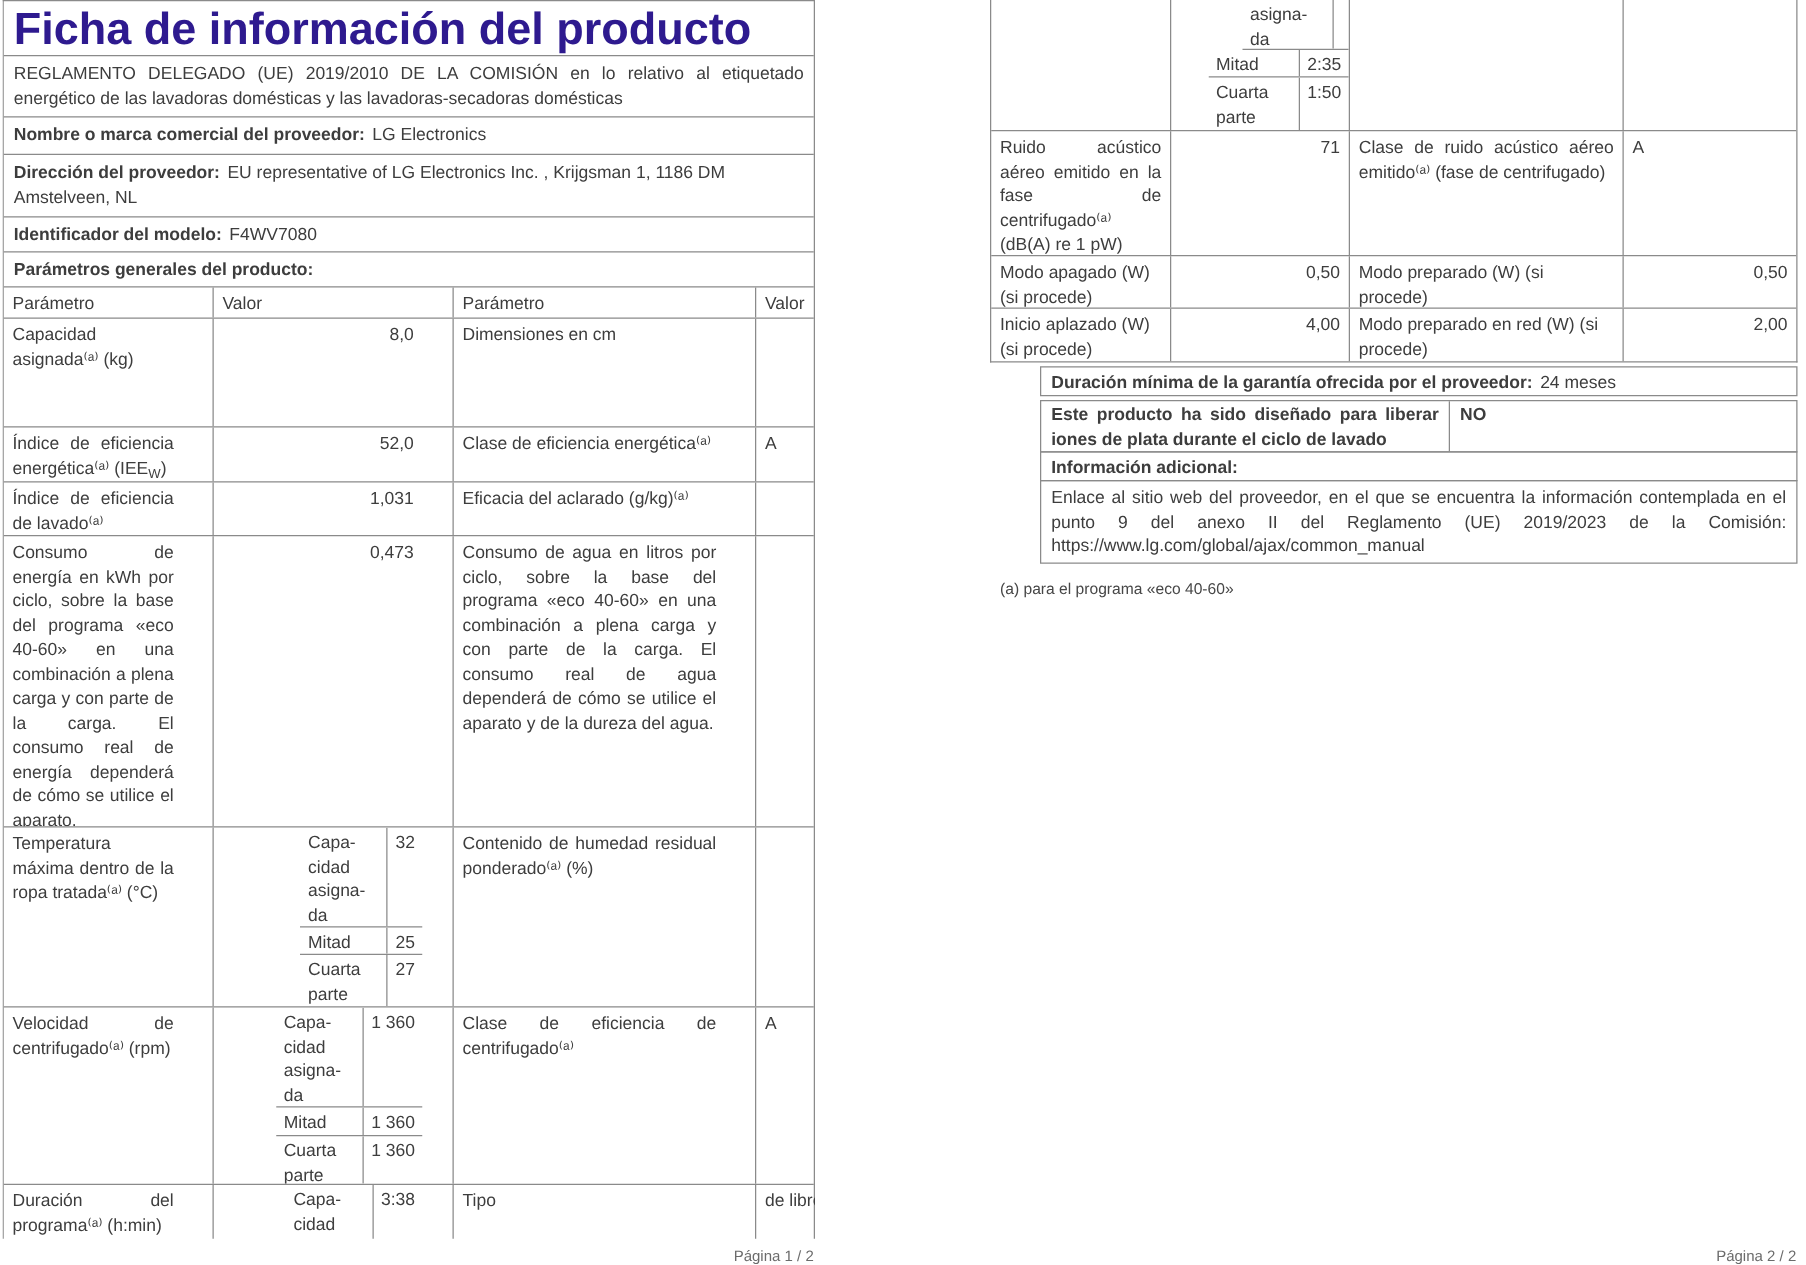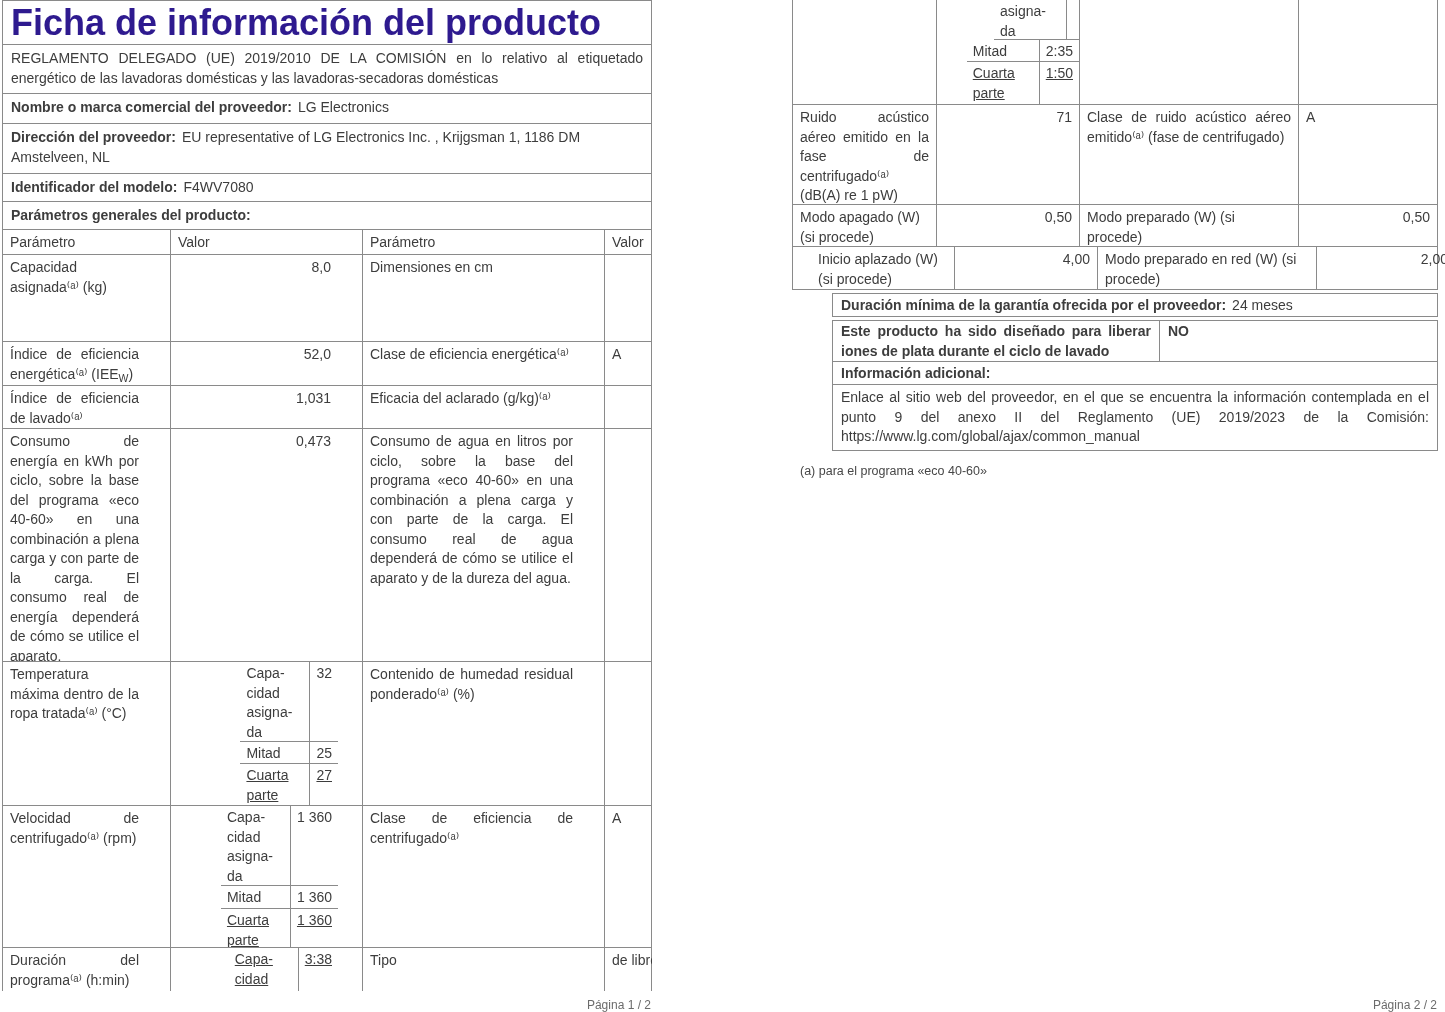--- a/index.html
+++ b/index.html
@@ -41,32 +41,32 @@
   .sp23{grid-column:2/4;}
   .c3{grid-column:4/5;}
   .sp56{grid-column:5/7;}
   .c5{grid-column:5/6;}
   .val{text-align:right;}
   .jst{text-align:justify;}
 
   
   .sub{display:flex;flex-direction:column;padding:0;overflow:hidden;}
   .subrow{display:grid;border-bottom:1px solid var(--bc);overflow:hidden;}
-  .subrow:last-child{border-bottom:none;flex:1;text-decoration:underline;}
+  .subrow:last-child{border-bottom:none;flex:1;}
   .sub1 .subrow{grid-template-columns:69px 1fr;}   
   .sub4 .subrow{grid-template-columns:70px 1fr;margin-top:12px;}   
   .sub2 .subrow{grid-template-columns:72px 1fr;}   
   .slab{padding:2px 6px;white-space:pre-line;overflow:hidden;}
   .sval{border-left:1px solid var(--bc);text-align:right;padding:2px 6px;overflow:hidden;}
 
   .subw{font-size:10.5px;vertical-align:-3px;}
 
   
   .p2table{border:1px solid var(--bc);border-top:none;}
-  .p2table .row:last-child{border-bottom:none;margin-left:18px;}
+  .p2table .row:last-child{border-bottom:none;}
   .box{border:1px solid var(--bc);margin-left:40px;}
   .warranty{margin-top:3px;height:24px;padding:2px 8px;white-space:nowrap;overflow:hidden;}
   .silver{margin-top:3px;height:42px;display:grid;grid-template-columns:326px 1fr;}
   .silver .cell{padding:1px 8px;}
   .info{margin-top:-1px;height:24px;padding:2px 8px;font-weight:bold;}
   .linkbox{margin-top:-1px;min-height:62px;padding:3px 8px;overflow-wrap:anywhere;}
   .footnote{margin-top:11px;padding-left:8px;font-size:12.5px;color:#474747;}
 
   
   .pgfooter{position:absolute;top:996px;font-size:12px;color:#6b6b6b;text-align:right;}

